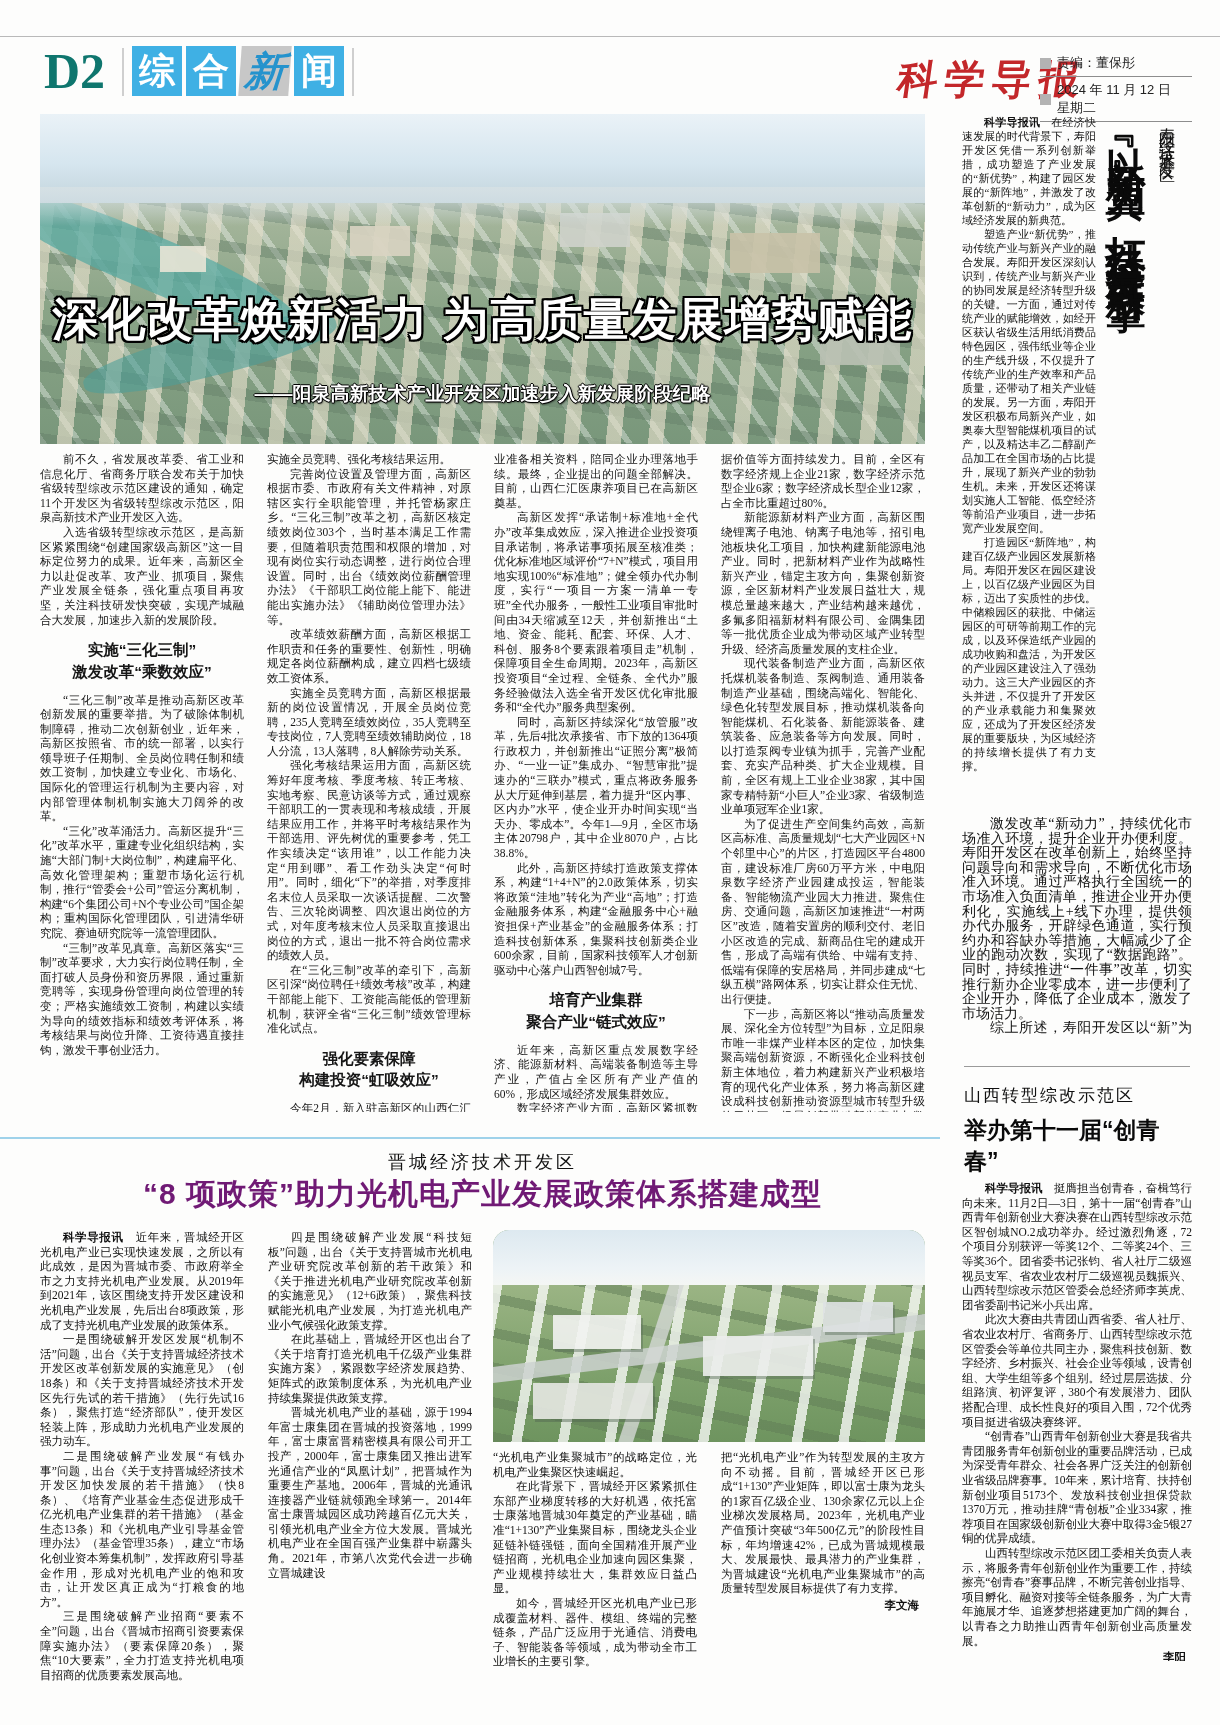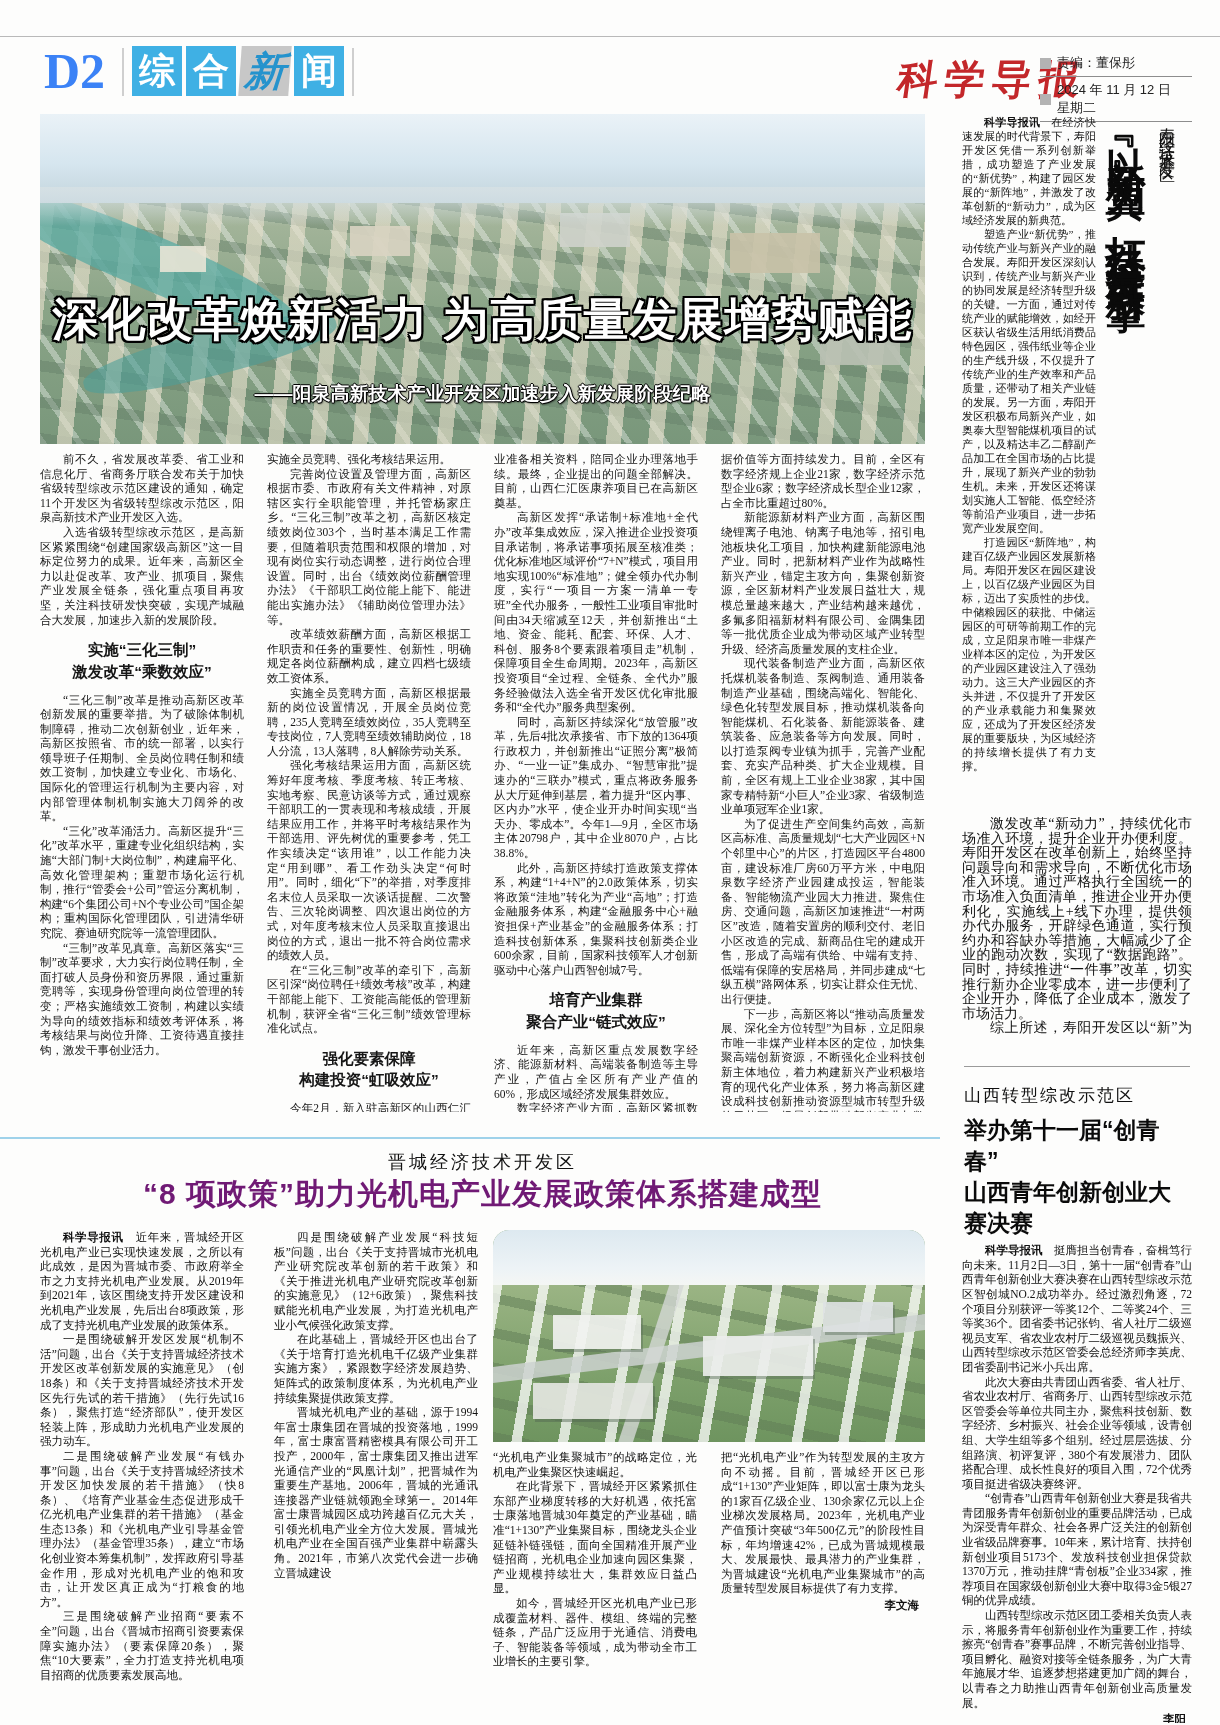--- a/index.html
+++ b/index.html
@@ -1,21 +1,21 @@
 <!DOCTYPE html>
 <html><head>
 <meta charset="utf-8">
 <style>
   html,body{margin:0;padding:0;background:#ffffff;}
   #canvas{position:relative;width:1220px;height:1725px;background:#fdfdfc;overflow:hidden;
           font-family:"Liberation Serif",serif;color:#111;}
   .abs{position:absolute;}
   
   .top-rule{left:0;top:36px;width:1220px;height:1px;background:#b9b9b9;}
-  .edition{left:44px;top:42px;font-family:"Liberation Serif",serif;font-weight:700;font-size:50px;color:#3b82f6;}
+  .edition{left:44px;top:42px;font-family:"Liberation Serif",serif;font-weight:700;font-size:50px;color:#0f766e;}
   .vdiv{width:2px;background:#cfcfcf;}
   .logo-tiles{left:132px;top:46px;display:flex;gap:4px;}
   .tile{width:50px;height:50px;display:flex;align-items:center;justify-content:center;
         font-family:"Liberation Sans",sans-serif;font-weight:700;font-size:36px;color:#fff;background:#3fb0e4;}
   .tile.gray{background:#c7c7c7;color:#2593cd;font-style:italic;transform:skewX(-4deg);font-size:40px;}
   .masthead{left:898px;top:52px;font-size:40px;font-weight:700;color:#c3272a;letter-spacing:7px;
             font-family:"Liberation Serif",serif;transform:skewX(-8deg);}
   .pub-info{left:1040px;top:50px;width:152px;font-family:"Liberation Sans",sans-serif;font-size:13px;color:#222;}
   .pub-row{display:flex;align-items:center;gap:6px;padding:4px 0;}
   .pub-row.date{border-top:1px solid #8d8d8d;border-bottom:1px solid #8d8d8d;}
@@ -70,21 +70,21 @@
   .cqc-body{font-size:11.5px;line-height:14.6px;text-align:justify;overflow:hidden;height:480px;}
   
   .blue-rule{left:0;top:1137px;width:940px;height:2px;background:#9fd2ea;}
   .jc-kicker{left:40px;top:1150px;width:885px;text-align:center;font-family:"Liberation Sans",sans-serif;
              font-size:18px;letter-spacing:3px;}
   .jc-headline{left:40px;top:1174px;width:885px;text-align:center;font-family:"Liberation Sans",sans-serif;
                font-weight:900;font-size:30px;letter-spacing:1px;color:#701a75;}
   .jc-cols{left:40px;top:1230px;width:885px;height:475px;}
   .jc-col{position:absolute;overflow:hidden;font-size:11.5px;line-height:14.6px;text-align:justify;}
   .jc-c1{left:0;top:0;width:204px;height:475px;}
-  .jc-c2{left:228px;top:0;width:204px;height:475px;margin-left:6px;}
+  .jc-c2{left:228px;top:0;width:204px;height:475px;}
   .jc-c3{left:453px;top:220px;width:204px;height:255px;}
   .jc-c4{left:681px;top:220px;width:204px;height:255px;}
   .jc-photo{position:absolute;left:453px;top:0;width:432px;height:212px;overflow:hidden;
             border-top-left-radius:16px;border-top-right-radius:16px;background:#7da06b;}
   .jp-sky{position:absolute;left:0;top:0;width:100%;height:26%;
           background:linear-gradient(180deg,#dde9f0 0%,#edf3f6 70%,#f4f6f4 100%);}
   .jp-land{position:absolute;left:0;top:24%;width:100%;height:76%;
       background:
         repeating-linear-gradient(100deg,rgba(255,255,255,0.75) 0 10px,rgba(255,255,255,0) 10px 46px),
         repeating-linear-gradient(12deg,rgba(96,124,86,0.5) 0 10px,rgba(96,124,86,0) 10px 34px),
@@ -174,38 +174,37 @@
         <p class="para">为了促进生产空间集约高效，高新区高标准、高质量规划“七大产业园区+N个邻里中心”的片区，打造园区平台4800亩，建设标准厂房60万平方米，中电阳泉数字经济产业园建成投运，智能装备、智能物流产业园大力推进。聚焦住房、交通问题，高新区加速推进“一村两区”改造，随着安置房的顺利交付、老旧小区改造的完成、新商品住宅的建成开售，形成了高端有供给、中端有支持、低端有保障的安居格局，并同步建成“七纵五横”路网体系，切实让群众住无忧、出行便捷。</p>
         <p class="para">下一步，高新区将以“推动高质量发展、深化全方位转型”为目标，立足阳泉市唯一非煤产业样本区的定位，加快集聚高端创新资源，不断强化企业科技创新主体地位，着力构建新兴产业积极培育的现代化产业体系，努力将高新区建设成科技创新推动资源型城市转型升级的示范区，场景创新带动新兴产业与数字经济发展的引领区。</p>
       </div>
   </div>
 
   <div class="abs sy">
     <div class="sy-top">
       <div class="sy-body">
           <p class="para"><b>科学导报讯</b>　在经济快速发展的时代背景下，寿阳开发区凭借一系列创新举措，成功塑造了产业发展的“新优势”，构建了园区发展的“新阵地”，并激发了改革创新的“新动力”，成为区域经济发展的新典范。</p>
           <p class="para">塑造产业“新优势”，推动传统产业与新兴产业的融合发展。寿阳开发区深刻认识到，传统产业与新兴产业的协同发展是经济转型升级的关键。一方面，通过对传统产业的赋能增效，如经开区获认省级生活用纸消费品特色园区，强伟纸业等企业的生产线升级，不仅提升了传统产业的生产效率和产品质量，还带动了相关产业链的发展。另一方面，寿阳开发区积极布局新兴产业，如奥泰大型智能煤机项目的试产，以及精达丰乙二醇副产品加工在全国市场的占比提升，展现了新兴产业的勃勃生机。未来，开发区还将谋划实施人工智能、低空经济等前沿产业项目，进一步拓宽产业发展空间。</p>
-          <p class="para">打造园区“新阵地”，构建百亿级产业园区发展新格局。寿阳开发区在园区建设上，以百亿级产业园区为目标，迈出了实质性的步伐。中储粮园区的获批、中储运园区的可研等前期工作的完成，立足阳泉市唯一非煤产业样本区的定位，为开发区的产业园区建设注入了强劲动力。这三大产业园区的齐头并进，不仅提升了开发区的产业承载能力和集聚效应，还成为了开发区经济发展的重要版块，为区域经济的持续增长提供了有力支撑。</p>
+          <p class="para">打造园区“新阵地”，构建百亿级产业园区发展新格局。寿阳开发区在园区建设上，以百亿级产业园区为目标，迈出了实质性的步伐。中储粮园区的获批、中储运园区的可研等前期工作的完成，以及环保造纸产业园的成功收购和盘活，为开发区的产业园区建设注入了强劲动力。这三大产业园区的齐头并进，不仅提升了开发区的产业承载能力和集聚效应，还成为了开发区经济发展的重要版块，为区域经济的持续增长提供了有力支撑。</p>
         </div>
       <div class="sy-headline">以『新』为翼　打造经济发展新引擎</div>
       <div class="sy-kicker">寿阳经济技术开发区</div>
     </div>
     <div class="sy-bottom">
         <p class="para">激发改革“新动力”，持续优化市场准入环境，提升企业开办便利度。寿阳开发区在改革创新上，始终坚持问题导向和需求导向，不断优化市场准入环境。通过严格执行全国统一的市场准入负面清单，推进企业开办便利化，实施线上+线下办理，提供领办代办服务，开辟绿色通道，实行预约办和容缺办等措施，大幅减少了企业的跑动次数，实现了“数据跑路”。同时，持续推进“一件事”改革，切实推行新办企业零成本，进一步便利了企业开办，降低了企业成本，激发了市场活力。</p>
         <p class="para">综上所述，寿阳开发区以“新”为翼，通过塑造产业“新优势”、打造园区“新阵地”和激发改革“新动力”，成功推动了区域经济的转型升级和高质量发展，这些典型经验不仅为寿阳开发区的未来发展奠定了坚实基础，也为其他地区的开发区提供了可借鉴的宝贵经验。</p>
       </div>
   </div>
 
   <div class="abs rail-divider"></div>
 
   <div class="abs cqc">
     <div class="cqc-kicker">山西转型综改示范区</div>
     <div class="cqc-headline">
       <div>举办第十一届“创青春”</div>
-      <div>山西青年创新创业大赛决赛</div>
     </div>
     <div class="cqc-body">
         <p class="para"><b>科学导报讯</b>　挺膺担当创青春，奋楫笃行向未来。11月2日—3日，第十一届“创青春”山西青年创新创业大赛决赛在山西转型综改示范区智创城NO.2成功举办。经过激烈角逐，72个项目分别获评一等奖12个、二等奖24个、三等奖36个。团省委书记张钧、省人社厅二级巡视员支军、省农业农村厅二级巡视员魏振兴、山西转型综改示范区管委会总经济师李英虎、团省委副书记米小兵出席。</p>
         <p class="para">此次大赛由共青团山西省委、省人社厅、省农业农村厅、省商务厅、山西转型综改示范区管委会等单位共同主办，聚焦科技创新、数字经济、乡村振兴、社会企业等领域，设青创组、大学生组等多个组别。经过层层选拔、分组路演、初评复评，380个有发展潜力、团队搭配合理、成长性良好的项目入围，72个优秀项目挺进省级决赛终评。</p>
         <p class="para">“创青春”山西青年创新创业大赛是我省共青团服务青年创新创业的重要品牌活动，已成为深受青年群众、社会各界广泛关注的创新创业省级品牌赛事。10年来，累计培育、扶持创新创业项目5173个、发放科技创业担保贷款1370万元，推动挂牌“青创板”企业334家，推荐项目在国家级创新创业大赛中取得3金5银27铜的优异成绩。</p>
         <p class="para">山西转型综改示范区团工委相关负责人表示，将服务青年创新创业作为重要工作，持续擦亮“创青春”赛事品牌，不断完善创业指导、项目孵化、融资对接等全链条服务，为广大青年施展才华、追逐梦想搭建更加广阔的舞台，以青春之力助推山西青年创新创业高质量发展。</p>
         <p class="byline">李阳</p>
       </div>
   </div>
 

